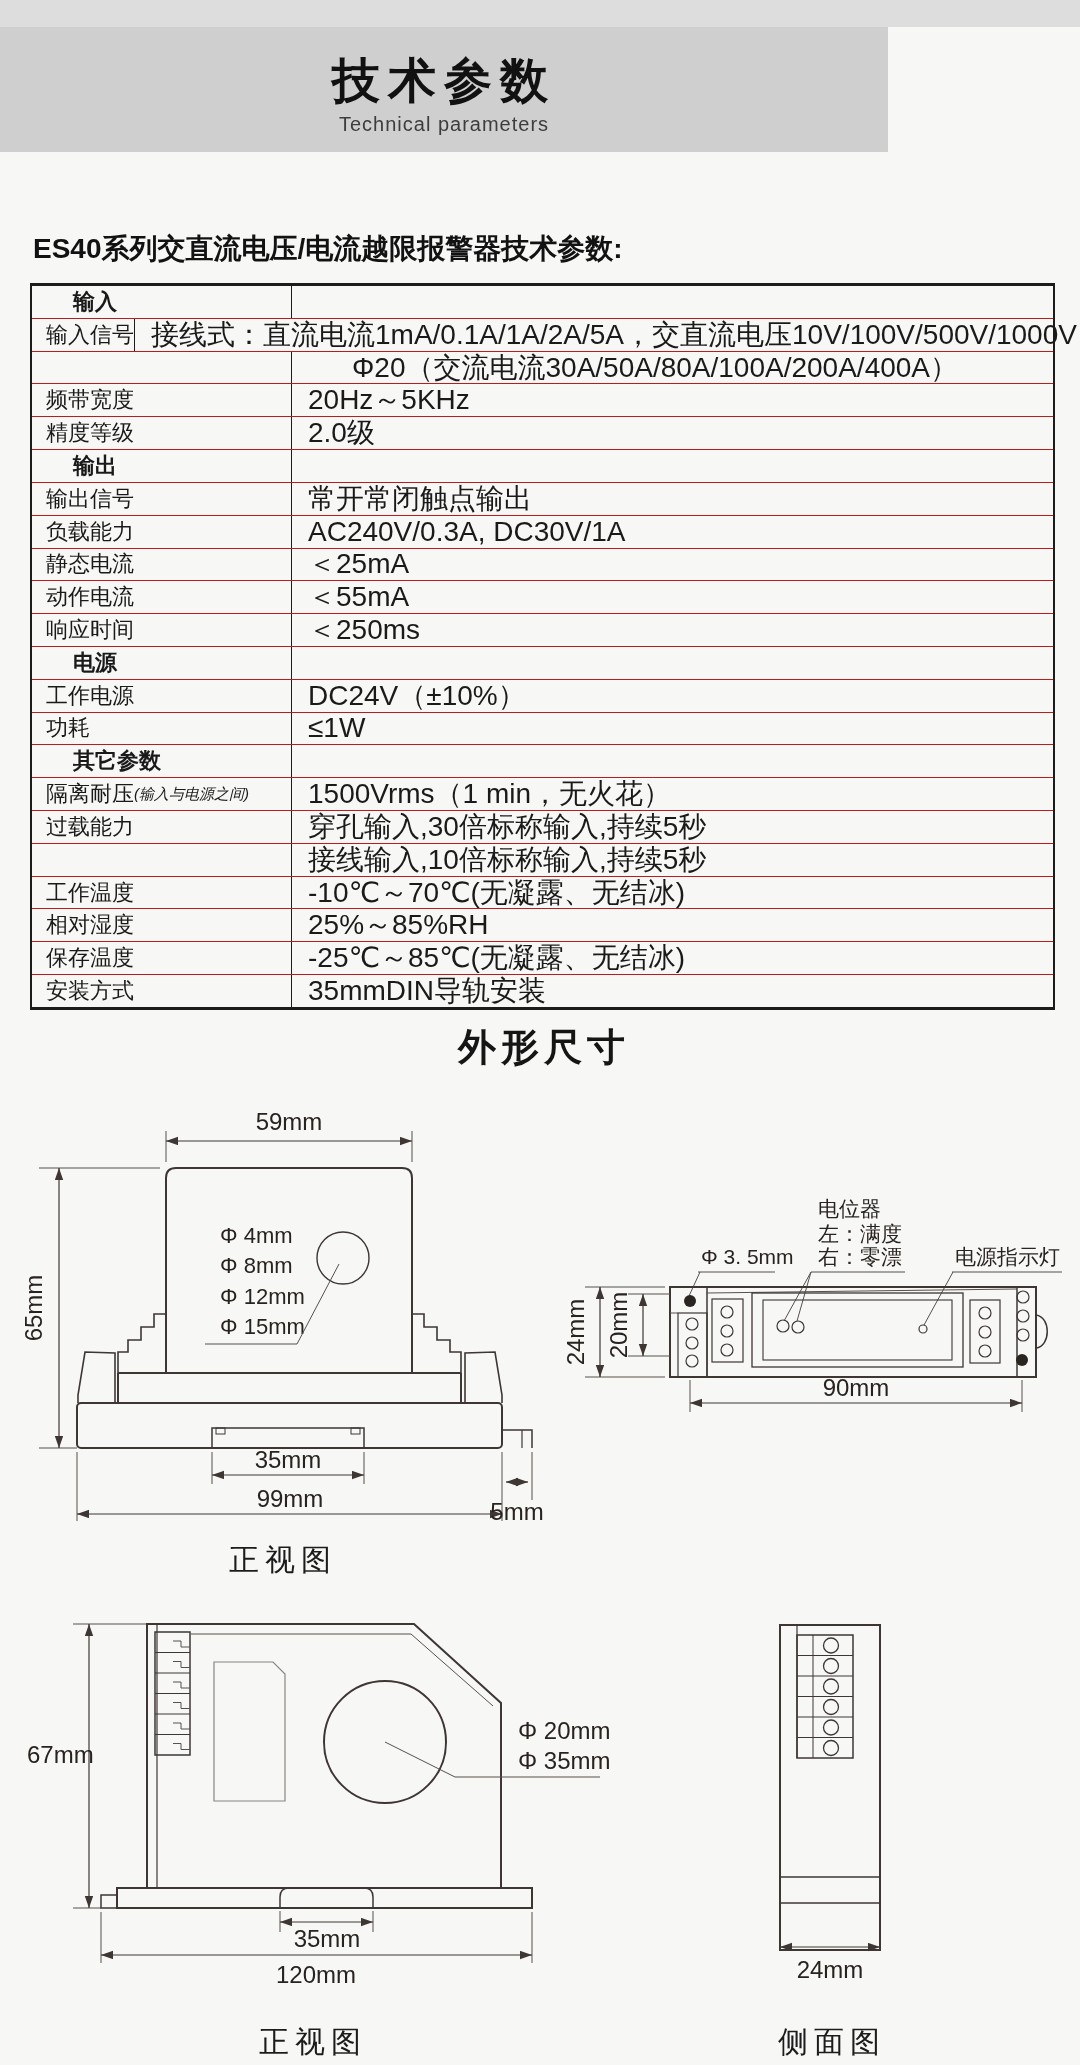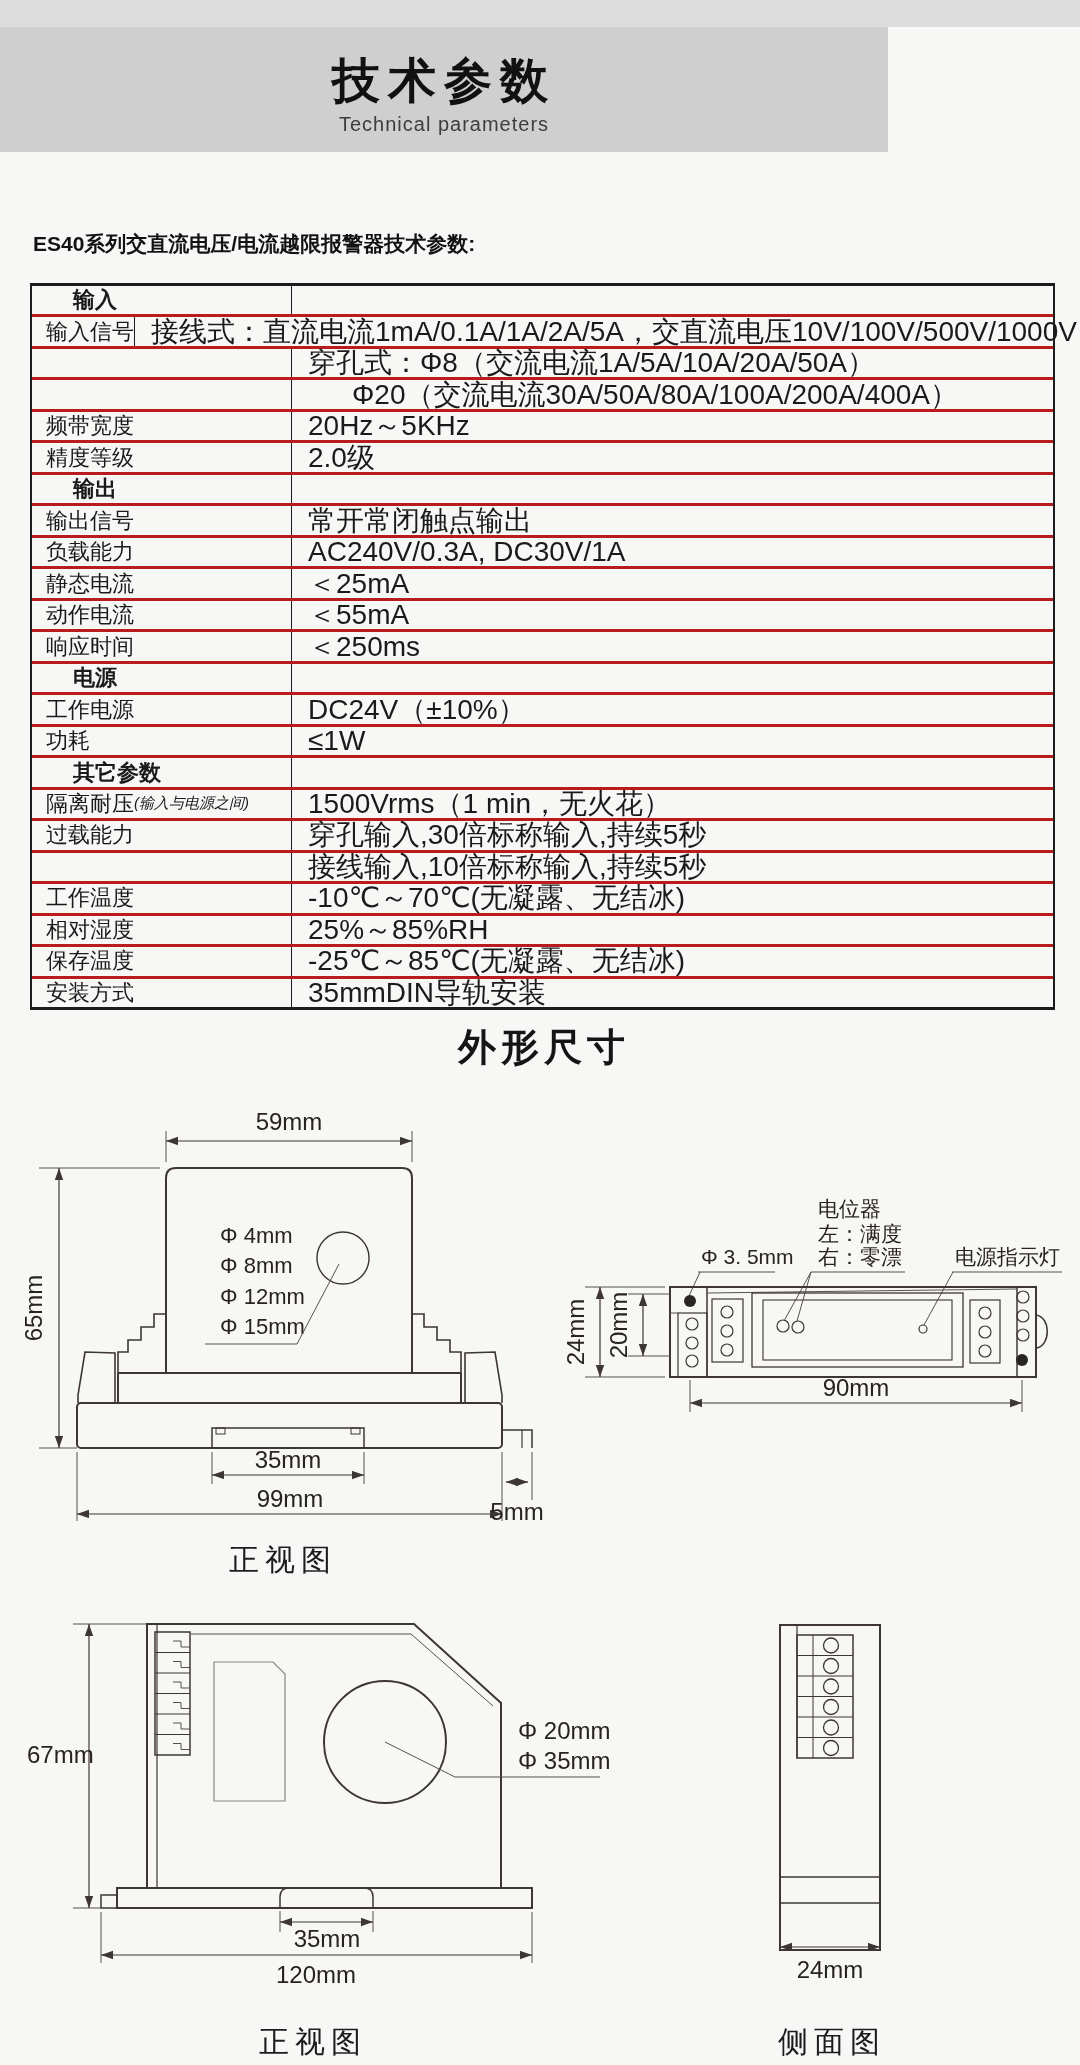--- a/index.html
+++ b/index.html
@@ -4,26 +4,26 @@
 <style>
   html,body{margin:0;padding:0;background:#f6f6f6;}
   #page{position:relative;width:1080px;height:2065px;margin:0 auto;background:#f7f7f6;
         font-family:"Liberation Sans","DejaVu Sans",sans-serif;color:#1a1a1a;overflow:hidden;}
   
   .header-strip{position:absolute;left:0;top:0;width:1080px;height:27px;background:#dedddd;}
   .header-band{position:absolute;left:0;top:27px;width:888px;height:125px;background:#d0cfcf;text-align:center;}
   .main-title{margin-top:22px;font-size:48px;font-weight:bold;letter-spacing:8px;color:#111;}
   .sub-title{font-size:20px;letter-spacing:1px;color:#3d3d3d;}
   
-  .intro{position:absolute;left:33px;top:230px;font-size:21px;font-weight:bold;color:#121212;}
+  .intro{position:absolute;left:33px;top:230px;font-size:28px;font-weight:bold;color:#121212;}
   
   .spec-table{position:absolute;left:30px;top:283px;width:1025px;height:727px;box-sizing:border-box;
               border:2px solid #1c1c1c;border-top-width:3px;border-bottom-width:3px;
               display:flex;flex-direction:column;background:#f7f7f6;}
-  .spec-row{flex:1;display:flex;border-top:3px solid #b91c1c;min-height:0;}
+  .spec-row{flex:1;display:flex;border-top:1px solid #b91c1c;min-height:0;}
   .spec-row:first-child{border-top:none;}
   .cell-label{width:260px;box-sizing:border-box;border-right:1px solid #1c1c1c;
               display:flex;align-items:center;padding-left:14px;font-size:22px;white-space:nowrap;}
   .cell-label .small{font-size:15px;font-style:italic;}
   .cell-value{flex:1;display:flex;align-items:center;padding-left:16px;font-size:28px;white-space:nowrap;}
   .sec .cell-label{font-weight:bold;padding-left:41px;}
   .indent .cell-value{padding-left:60px;}
   
   .dims-title{position:absolute;left:4px;top:1022px;width:1080px;text-align:center;
               font-size:38px;font-weight:bold;letter-spacing:5px;color:#151515;}
@@ -51,24 +51,20 @@
   <div class="intro">ES40系列交直流电压/电流越限报警器技术参数:</div>
 
   <div class="spec-table" id="spec-table">
       <div class="spec-row sec">
         <div class="cell-label">输入</div>
         <div class="cell-value"></div>
       </div>
       <div class="spec-row">
         <div class="cell-label">输入信号</div>
         <div class="cell-value">接线式：直流电流1mA/0.1A/1A/2A/5A，交直流电压10V/100V/500V/1000V</div>
-      </div>
-      <div class="spec-row">
-        <div class="cell-label"></div>
-        <div class="cell-value">穿孔式：Φ8（交流电流1A/5A/10A/20A/50A）</div>
       </div>
       <div class="spec-row indent">
         <div class="cell-label"></div>
         <div class="cell-value">Φ20（交流电流30A/50A/80A/100A/200A/400A）</div>
       </div>
       <div class="spec-row">
         <div class="cell-label">频带宽度</div>
         <div class="cell-value">20Hz～5KHz</div>
       </div>
       <div class="spec-row">

